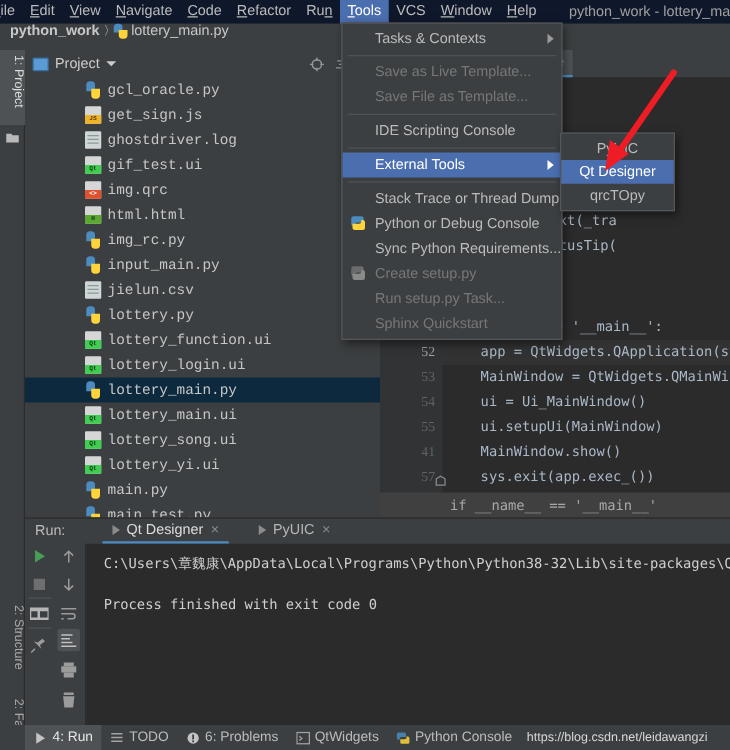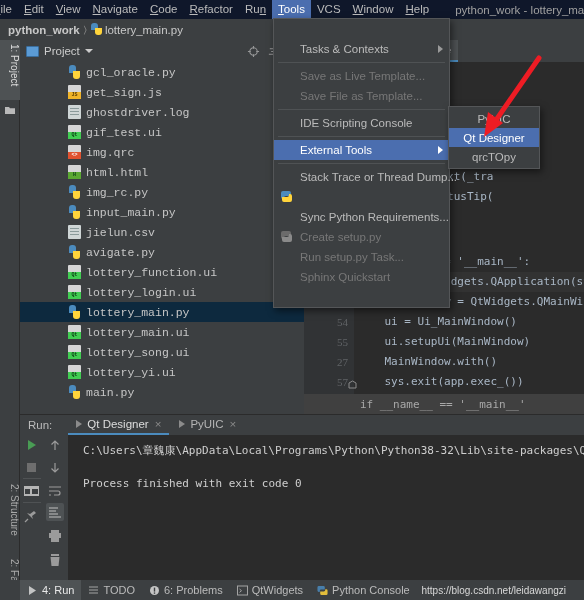--- a/index.html
+++ b/index.html
@@ -34,21 +34,21 @@
   }
   .menu-item.sel { background: #4b6eaf; color: #ffffff; }
   .menu-item u { text-decoration: underline; }
   .win-title {
     margin-left: 20px; font-size: 11.5px; color: #a0a0a0; white-space: nowrap;
   }
 
   
   .navbar {
     position: absolute; left: 0; top: 19px; width: 584px; height: 21px;
-    background: #3c3f41; display: flex; align-items: center; padding-left: 8px;
+    background: #3c3f41; display: flex; padding-left: 8px;
   }
   .crumb { font-size: 11.5px; color: #c8c8c8; font-weight: bold; }
   .crumb-sep { margin: 0 4px; color: #888; font-size: 10px; }
   .crumb2 { font-size: 11.5px; color: #c8c8c8; font-weight: normal; }
   .pyicon {
     display: inline-block; width: 11px; height: 13px; margin-right: 3px;
     position: relative; vertical-align: -2px;
   }
   .pyicon::before {
     content: ""; position: absolute; left: 0; top: 0; width: 7px; height: 7px;
@@ -176,21 +176,21 @@
     position:absolute; left:0; bottom:0; width:280px; height:20px;
     background:#404040; display:flex; align-items:center; padding-left:56px;
     font-size:11px; color:#a8a8a8; white-space:nowrap;
   }
 
   
   .dropdown {
     position:absolute; left:273px; top:18px; width:177px;
     background:#3c3f41; border:1px solid #545658;
     box-shadow: 2px 3px 7px rgba(0,0,0,.5); z-index: 40;
-    padding: 20px 0;
+    padding: 2px 0;
   }
   .ditem {
     height:20px; display:flex; align-items:center; padding-left:26px; padding-right:6px;
     font-size:11.5px; color:#bbbbbb; white-space:nowrap; position:relative; cursor:default;
   }
   .ditem.dim { color: #777777; }
   .ditem.hl { background:#4b6eaf; color:#ffffff; }
   .ditem .arrow {
     position:absolute; right:6px; width:0;height:0;
     border-top:4px solid transparent;border-bottom:4px solid transparent;
@@ -213,21 +213,21 @@
   .sitem.hl { background:#4b6eaf; color:#ffffff; }
 
   
   .arrow-anno { position:absolute; left:440px; top:55px; width:120px; height:90px; z-index:60; pointer-events:none; }
 
   
   .runpanel {
     position:absolute; left:20px; top:414px; width:564px; height:166px;
     background:#3c3f41; border-top:1px solid #2b2b2b;
   }
-  .run-tabbar { height:20px; display:flex; align-items:center; padding-left:8px; gap:2px;text-align:center; }
+  .run-tabbar { height:20px; display:flex; align-items:center; padding-left:8px; gap:16px;text-align:center; }
   .run-label { font-size:11.5px; color:#bbbbbb; margin-right:14px; }
   .rtab {
     height:20px; display:flex; align-items:center; padding:0 8px; font-size:11.5px;
     color:#b5b5b5; border-bottom:2px solid transparent; cursor:default; white-space:nowrap;
   }
   .rtab.active { border-bottom-color:#4b8bbe; color:#dddddd; }
   .play-tri {
     width:0;height:0;border-top:4px solid transparent;border-bottom:4px solid transparent;
     border-left:6px solid #8b8b8b; margin-right:5px;
   }
@@ -351,21 +351,21 @@
       <div class="trow">
           <span class="ficon ic-py"></span>
           <span>input_main.py</span>
         </div>
       <div class="trow">
           <span class="ficon ic-txt"></span>
           <span>jielun.csv</span>
         </div>
       <div class="trow">
           <span class="ficon ic-py"></span>
-          <span>avigate.py</span>
+          <span>lottery.py</span>
         </div>
       <div class="trow">
           <span class="ficon ic-ui"></span>
           <span>lottery_function.ui</span>
         </div>
       <div class="trow">
           <span class="ficon ic-ui"></span>
           <span>lottery_login.ui</span>
         </div>
       <div class="trow sel">
@@ -380,20 +380,24 @@
           <span class="ficon ic-ui"></span>
           <span>lottery_song.ui</span>
         </div>
       <div class="trow">
           <span class="ficon ic-ui"></span>
           <span>lottery_yi.ui</span>
         </div>
       <div class="trow">
           <span class="ficon ic-py"></span>
           <span>main.py</span>
+        </div>
+      <div class="trow">
+          <span class="ficon ic-py"></span>
+          <span>main_test.py</span>
         </div>
 
     </div>
   </div>
 
   <div class="editor">
     <div class="tabbar">
       <div class="etab">
         <span>lottery_main.py</span>
         <span class="x">×</span>
@@ -416,42 +420,42 @@
       <div class="cur-hl" style="top:210px;"></div>
       <div class="cur-bar" style="top:210px;"></div>
 
       <div class="gutter">
         <div style="position:absolute;top:190px;width:50px;">
           <div class="gline">51</div>
           <div class="gline cur">52</div>
           <div class="gline">53</div>
           <div class="gline">54</div>
           <div class="gline">55</div>
-          <div class="gline">27</div>
+          <div class="gline">41</div>
           <div class="gline">57</div>
         </div>
         <svg style="position:absolute;left:30px;top:195px;" width="10" height="10" viewBox="0 0 10 10">
           <path d="M2 1l6 4-6 4z" fill="#499c54"></path>
         </svg>
         <svg style="position:absolute;left:44px;top:196px;" width="9" height="9" viewBox="0 0 9 9">
           <path d="M1 1h7v5L4.5 8 1 6z" fill="none" stroke="#8c8c8c"></path>
         </svg>
         <svg style="position:absolute;left:44px;top:318px;" width="9" height="9" viewBox="0 0 9 9">
           <path d="M1 8h7V3L4.5 1 1 3z" fill="none" stroke="#8c8c8c"></path>
         </svg>
       </div>
 
       <div class="codearea">
         <div style="position:absolute;top:190px;left:0;width:230px;">
           <div class="codeline">if __name__ == '__main__':</div>
           <div class="codeline">    app = QtWidgets.QApplication(sys</div>
           <div class="codeline">    MainWindow = QtWidgets.QMainWind</div>
           <div class="codeline">    ui = Ui_MainWindow()</div>
           <div class="codeline">    ui.setupUi(MainWindow)</div>
-          <div class="codeline">    MainWindow.with()</div>
+          <div class="codeline">    MainWindow.show()</div>
           <div class="codeline">    sys.exit(app.exec_())</div>
         </div>
       </div>
 
       <div class="breadcrumb-bottom">if __name__ == '__main__'</div>
     </div>
   </div>
 
   <div class="dropdown">
     <div class="ditem">
@@ -478,20 +482,21 @@
     <div class="ditem">
       <span>Stack Trace or Thread Dump...</span>
     </div>
     <div class="ditem">
       <span class="micon" style="position:absolute;left:6px;top:3px;">
         <svg width="13" height="13" viewBox="0 0 13 13">
           <path d="M2 1h6a2 2 0 012 2v3H5a2 2 0 00-2 2v1H2a2 2 0 01-2-2V3a2 2 0 012-2z" fill="#4b8bbe" transform="translate(1,0)"></path>
           <path d="M11 12H5a2 2 0 01-2-2V7h5a2 2 0 002-2V4h1a2 2 0 012 2v4a2 2 0 01-2 2z" fill="#ffd43b" transform="translate(-1,0)"></path>
         </svg>
       </span>
+      <span>Python or Debug Console</span>
     </div>
     <div class="ditem">
       <span>Sync Python Requirements...</span>
     </div>
     <div class="ditem dim">
       <span class="micon" style="position:absolute;left:6px;top:3px;">
         <svg width="13" height="13" viewBox="0 0 13 13">
           <path d="M2 1h6a2 2 0 012 2v3H5a2 2 0 00-2 2v1H2a2 2 0 01-2-2V3a2 2 0 012-2z" fill="#6b6b6b" transform="translate(1,0)"></path>
           <path d="M11 12H5a2 2 0 01-2-2V7h5a2 2 0 002-2V4h1a2 2 0 012 2v4a2 2 0 01-2 2z" fill="#8a8a8a" transform="translate(-1,0)"></path>
         </svg>

